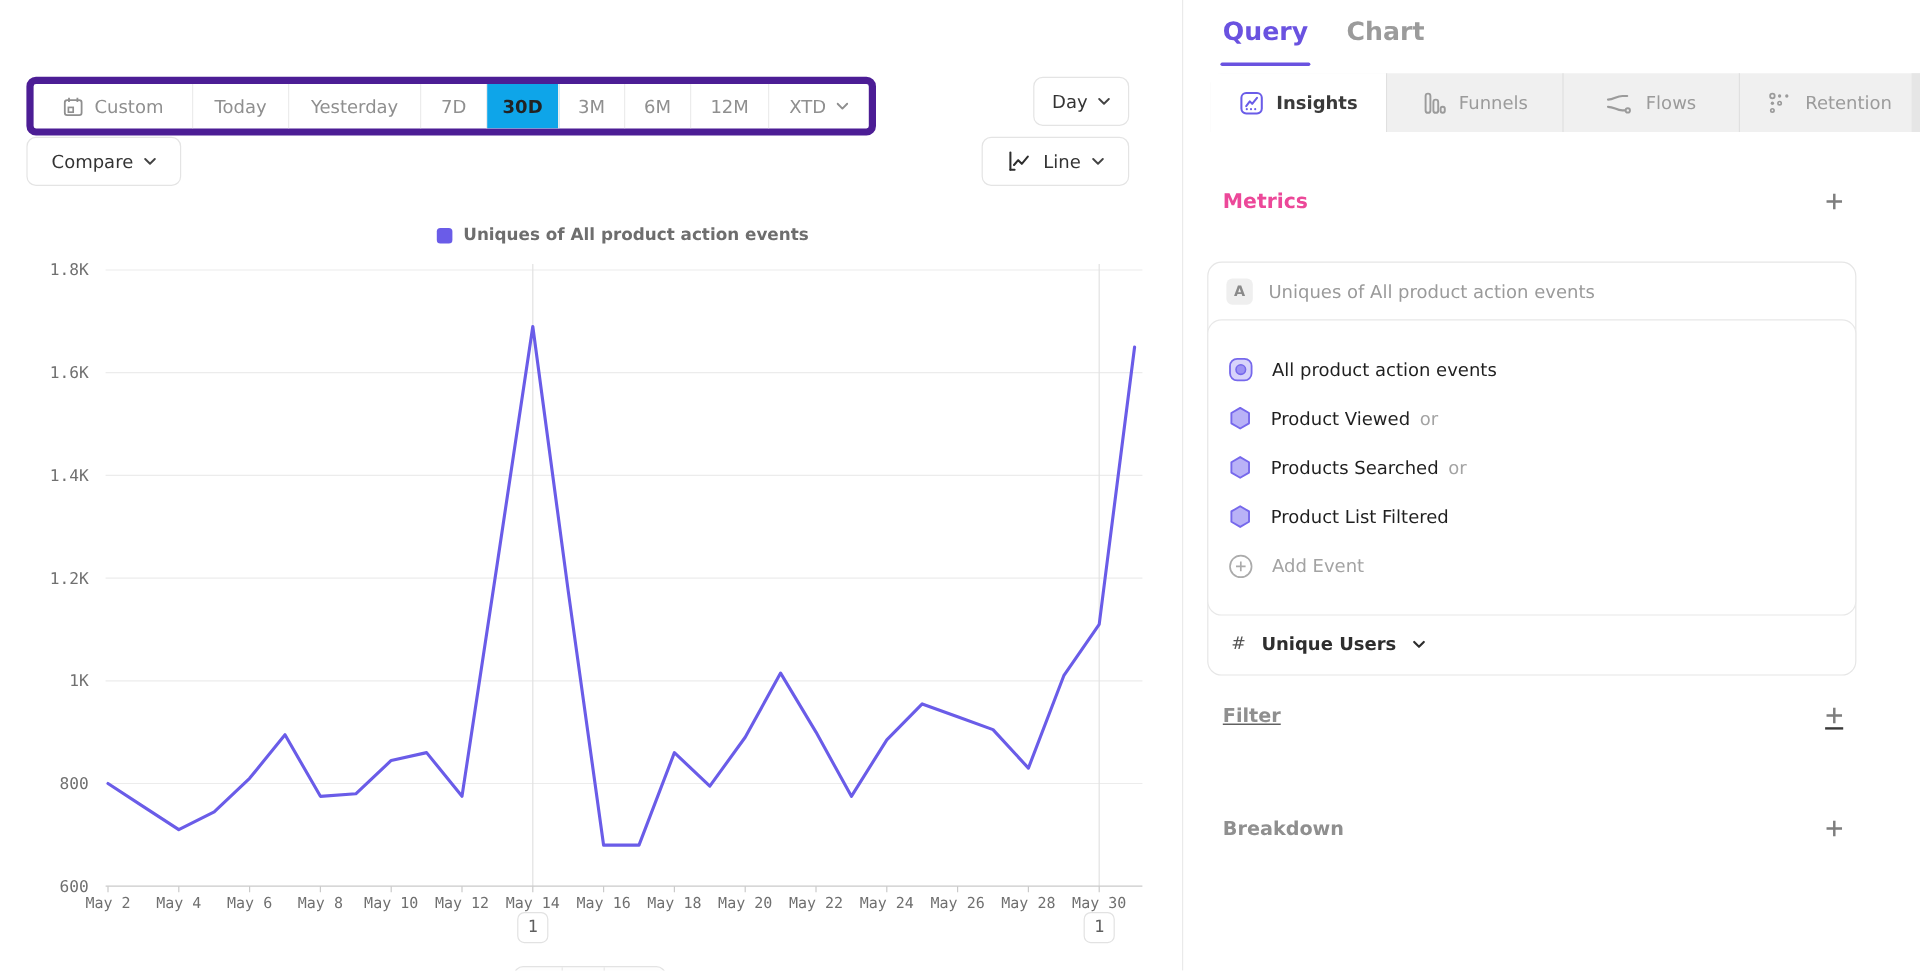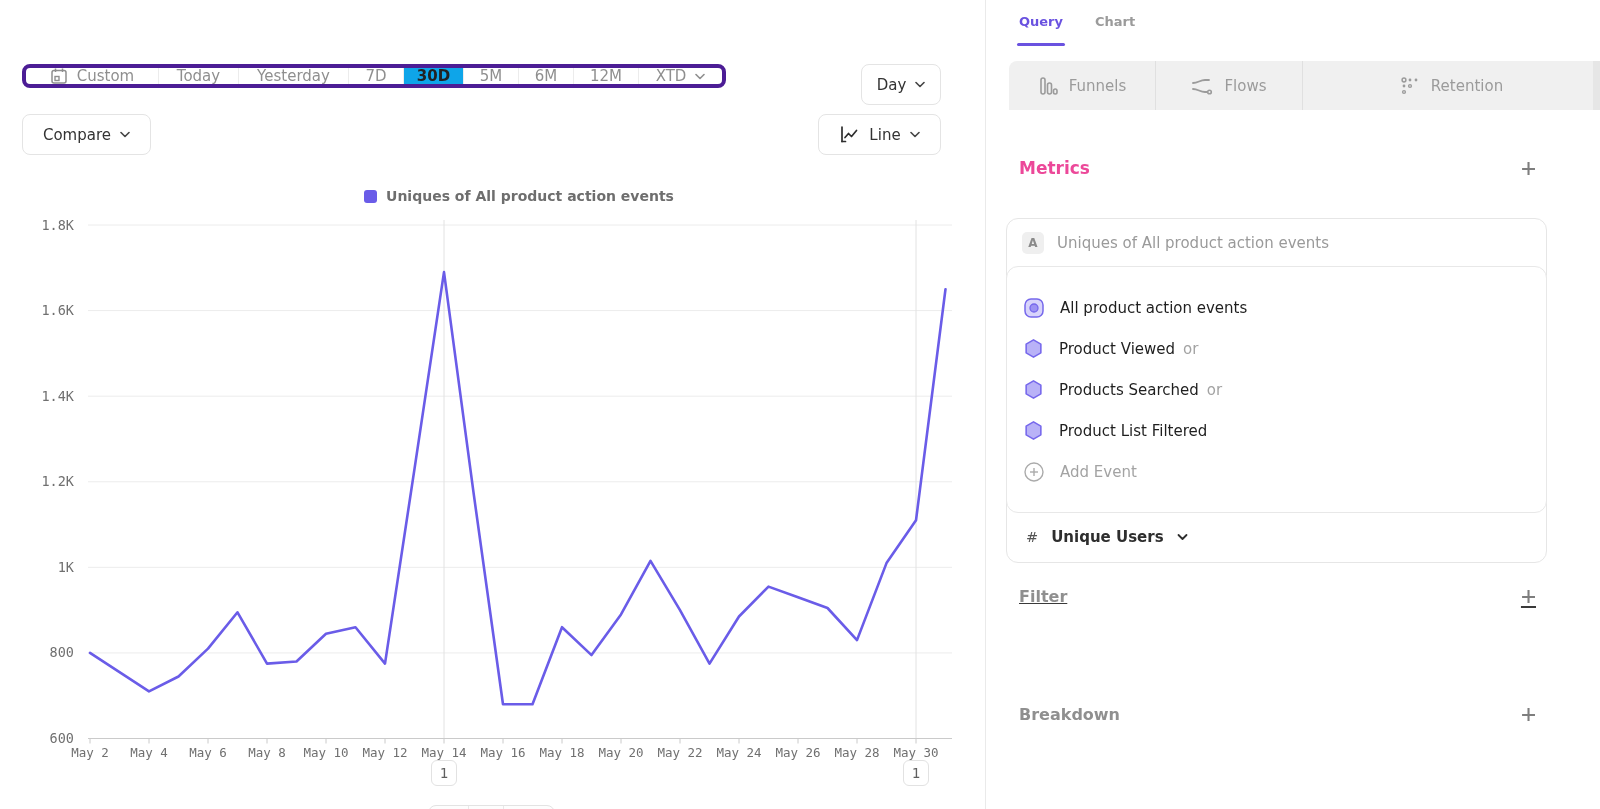--- a/index.html
+++ b/index.html
@@ -1,21 +1,21 @@
 <!DOCTYPE html>
 <html><head>
 <meta charset="utf-8">
 <style>
   * { box-sizing: border-box; margin: 0; padding: 0; }
   body { background:#fff; font-family:"DejaVu Sans","Liberation Sans",sans-serif; }
   .stage { position:relative; width:1600px; height:809px; background:#fff; overflow:hidden; color:#3a3a3a; }
 
   
-  .seg { position:absolute; left:22px; top:64px; height:24px; display:flex; background:#fff;
-         border:4px solid #4c1d95; border-radius:8px; overflow:hidden; }
+  .seg { position:absolute; left:22px; top:64px; height:49px; display:flex; background:#fff;
+         border:6px solid #4c1d95; border-radius:8px; overflow:hidden; }
   .seg-item { display:flex; align-items:center; justify-content:center; gap:9px; height:100%;
               font-size:15px; color:#8F8F8F; border-right:1px solid #ECECEC; cursor:pointer; }
   .seg-item:last-child { border-right:none; }
   .seg-item.active { background:#0ea5e9; color:#222; font-weight:bold; }
   .btn { position:absolute; height:41px; display:flex; align-items:center; justify-content:center; gap:9px;
          background:#fff; border:1px solid #E4E4E4; border-radius:8px; font-size:15px; color:#333; cursor:pointer; }
   #btn-day { left:861px; top:64px; width:80px; }
   #btn-compare { left:22px; top:114px; width:129px; }
   #btn-line { left:818px; top:114px; width:123px; }
 
@@ -31,41 +31,41 @@
                  font-family:"DejaVu Sans Mono",monospace; font-size:14px; color:#5F5F5F; }
   .partial-pager { position:absolute; left:428px; top:805px; width:127px; height:12px; background:#FDFDFD;
                    border:1px solid #E3E3E3; border-radius:8px 8px 0 0; }
   .partial-pager .div1, .partial-pager .div2 { position:absolute; top:0; bottom:0; width:1px; background:#E8E8E8; }
   .partial-pager .div1 { left:39px; } .partial-pager .div2 { left:74px; }
 
   
   .rpanel { position:absolute; left:985px; top:0; width:615px; height:809px; background:#fff;
             border-left:1px solid #EAEAEA; }
   .qtabs { position:absolute; left:33px; top:14px; display:flex; gap:32px; }
-  .qtab { font-size:13px; font-weight:bold; color:#9B9B9B; padding-bottom:17px; position:relative; cursor:pointer; }
+  .qtab { font-size:21px; font-weight:bold; color:#9B9B9B; padding-bottom:17px; position:relative; cursor:pointer; }
   .qtab.active { color:#6A52E0; }
   .qtab.active::after { content:""; position:absolute; left:-2px; right:-2px; bottom:0; height:3px;
                         background:#6A52E0; border-radius:2px; }
   .rtabs { position:absolute; left:23px; top:61px; right:0; height:49px; display:flex; background:#F0F0F0;
            border-radius:8px 0 0 0; }
   .rtab { width:147px; display:flex; align-items:center; justify-content:center; gap:11px; font-size:15px;
           color:#9B9B9B; border-right:1px solid #E0E0E0; cursor:pointer; }
   .rtab:last-child { border-right:none; flex:1; }
   .rtab.active { background:#fff; color:#3A3A3A; font-weight:bold; }
   .tabbar-edge { position:absolute; right:0; top:61px; width:7px; height:49px; background:#E6E6E6; }
 
   .metrics-head, .section-head { position:absolute; left:33px; right:64px; display:flex;
                                  justify-content:space-between; align-items:center; }
   .metrics-head { top:158px; }
   .metrics-head .title { font-size:17px; font-weight:bold; color:#ec4899; }
   .plus { font-size:25px; font-weight:200; color:#7E7E7E; line-height:20px; cursor:pointer;
           font-family:"DejaVu Sans Mono",monospace; }
   .section-head .title { font-size:16px; font-weight:bold; color:#8F8F8F; }
   #sec-filter { top:586px;text-decoration:underline; }
-  #sec-breakdown { top:704px; }
+  #sec-breakdown { top:680px; }
 
   .metric-card { position:absolute; left:20px; top:218px; width:541px; background:#fff;
                  border:1px solid #E6E6E6; border-radius:12px; }
   .mc-head { display:flex; align-items:center; gap:13px; padding:13px 15px 12px 15px;
              font-size:15px; color:#9A9A9A; }
   .badge-a { width:22px; height:22px; background:#EFEFEF; border-radius:5px; flex:none;
              display:flex; align-items:center; justify-content:center;
              font-size:12px; font-weight:bold; color:#8A8A8A; }
   .inner-card { border:1px solid #E8E8E8; border-radius:12px; margin:0 -1px; background:#fff; padding:20px 0; }
   .event-row { display:flex; align-items:center; gap:15px; height:41px; padding:0 16px; font-size:15px; cursor:pointer; }
@@ -150,21 +150,21 @@
     <div class="seg-item" style="width:110px">
         <span>Yesterday</span>
       </div>
     <div class="seg-item" style="width:55px">
         <span>7D</span>
       </div>
     <div class="seg-item active" style="width:60px">
         <span>30D</span>
       </div>
     <div class="seg-item" style="width:55px">
-        <span>5M</span>
+        <span>3M</span>
       </div>
     <div class="seg-item" style="width:55px">
         <span>6M</span>
       </div>
     <div class="seg-item" style="width:65px">
         <span>12M</span>
       </div>
     <div class="seg-item" style="width:83px">
       <span>XTD</span>
       <span class="icon">
@@ -221,20 +221,32 @@
   </div>
 
   <div class="rpanel">
 
     <div class="qtabs">
       <div class="qtab active">Query</div>
       <div class="qtab">Chart</div>
     </div>
 
     <div class="rtabs">
+      <div class="rtab active">
+        <span class="icon">
+          <svg width="20" height="20" viewBox="0 0 20 20">
+              <rect x="1.5" y="1.5" width="17" height="17" rx="4" fill="none" stroke="#6A5CE8" stroke-width="1.7"></rect>
+              <polyline points="5.5,12.5 8.5,8.5 10.5,10.5 14.5,5.5" fill="none" stroke="#6A5CE8" stroke-width="1.7" stroke-linecap="round" stroke-linejoin="round"></polyline>
+              <circle cx="6" cy="15" r="0.9" fill="#6A5CE8"></circle>
+              <circle cx="9.5" cy="15" r="0.9" fill="#6A5CE8"></circle>
+              <circle cx="13" cy="15" r="0.9" fill="#6A5CE8"></circle>
+            </svg>
+        </span>
+        <span>Insights</span>
+      </div>
       <div class="rtab">
         <span class="icon">
           <svg width="20" height="20" viewBox="0 0 20 20">
               <rect x="3" y="2" width="4" height="16" rx="2" fill="none" stroke="#9B9B9B" stroke-width="1.6"></rect>
               <rect x="9.5" y="7" width="4" height="11" rx="2" fill="none" stroke="#9B9B9B" stroke-width="1.6"></rect>
               <rect x="15.5" y="13" width="3.5" height="5" rx="1.7" fill="none" stroke="#9B9B9B" stroke-width="1.6"></rect>
             </svg>
         </span>
         <span>Funnels</span>
       </div>

